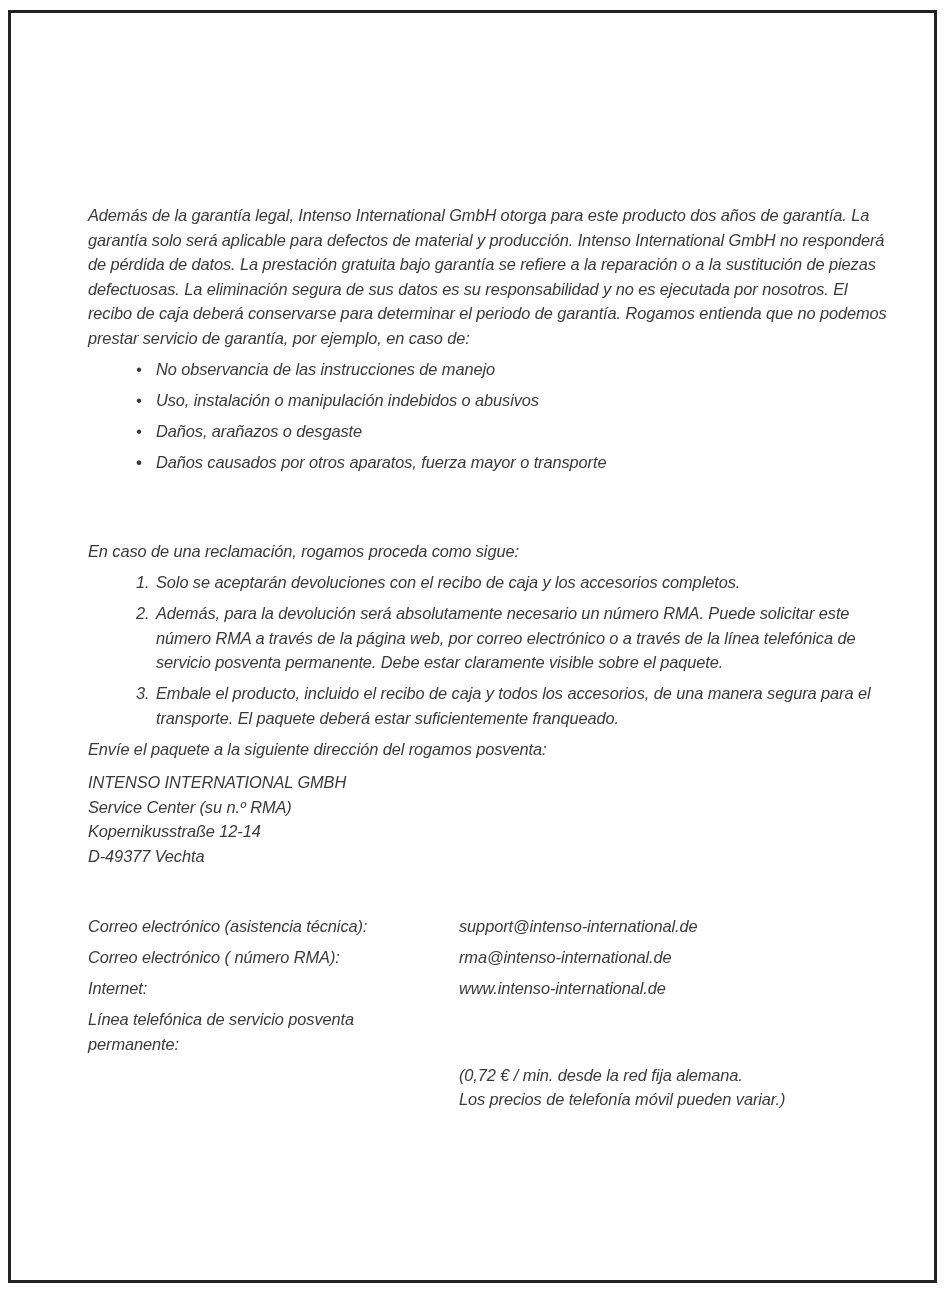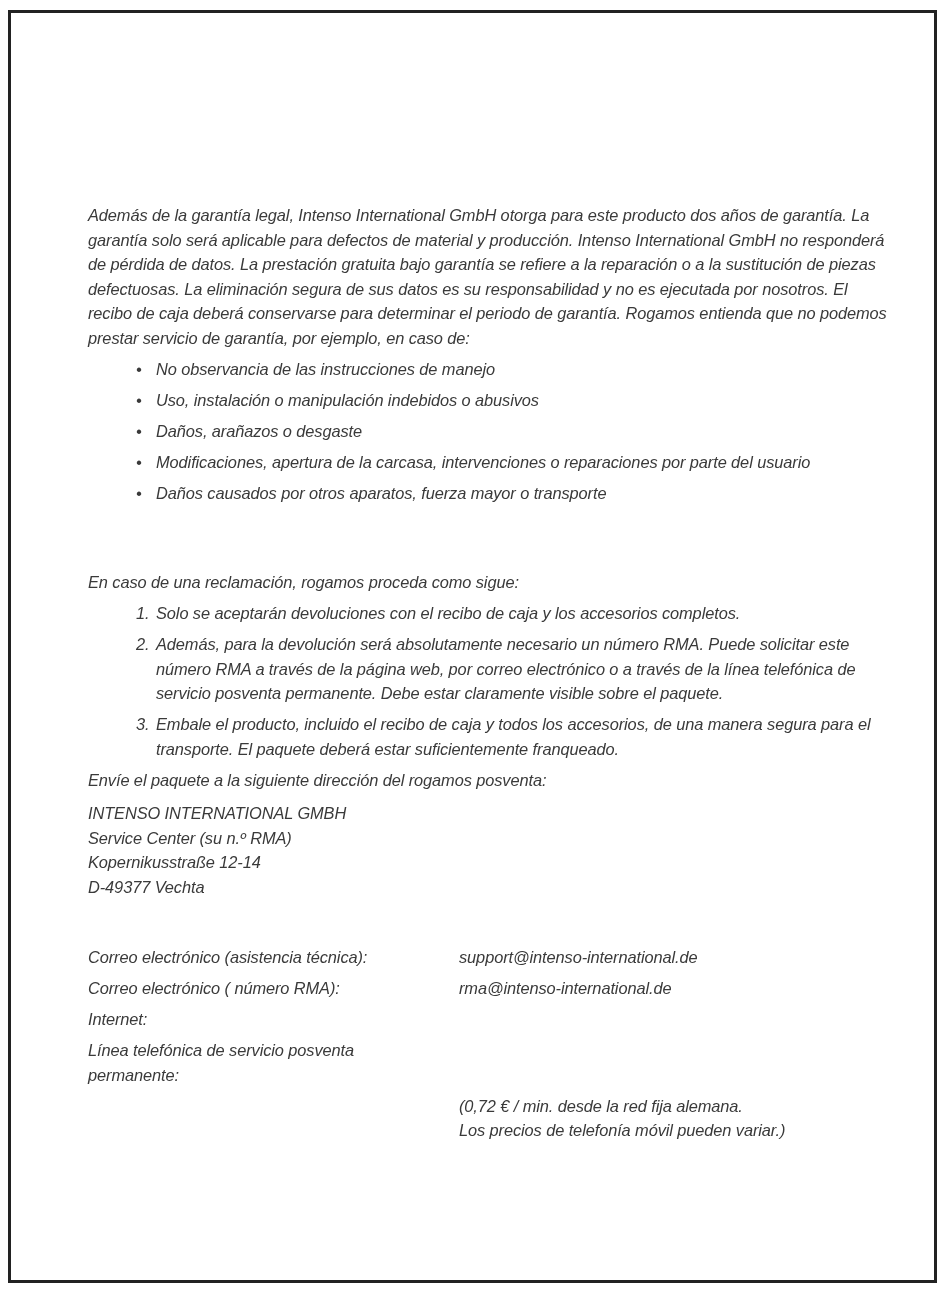--- a/index.html
+++ b/index.html
@@ -33,21 +33,21 @@
 
 <div class="frame"></div>
 
 <div class="content">
   <p class="intro">Además de la garantía legal, Intenso International GmbH otorga para este producto dos años de garantía. La garantía solo será aplicable para defectos de material y producción. Intenso International GmbH no responderá de pérdida de datos. La prestación gratuita bajo garantía se refiere a la reparación o a la sustitución de piezas defectuosas. La eliminación segura de sus datos es su responsabilidad y no es ejecutada por nosotros. El recibo de caja deberá conservarse para determinar el periodo de garantía. Rogamos entienda que no podemos prestar servicio de garantía, por ejemplo, en caso de:</p>
 
   <ul class="bullets">
     <li><span class="bullet">•</span><span>No observancia de las instrucciones de manejo</span></li>
     <li><span class="bullet">•</span><span>Uso, instalación o manipulación indebidos o abusivos</span></li>
     <li><span class="bullet">•</span><span>Daños, arañazos o desgaste</span></li>
-    <li><span class="bullet">•</span><span>Modificaciones, apertura de la carcasa, intervenciones o reparaciones por parte del usuario</span></li>
+    <li><span class="bullet">•</span></li>
     <li><span class="bullet">•</span><span>Daños causados por otros aparatos, fuerza mayor o transporte</span></li>
   </ul>
 
   <p class="claim-intro">En caso de una reclamación, rogamos proceda como sigue:</p>
 
   <ol class="steps">
     <li><span class="num">1.</span><span>Solo se aceptarán devoluciones con el recibo de caja y los accesorios completos.</span></li>
     <li><span class="num">2.</span><span>Además, para la devolución será absolutamente necesario un número RMA. Puede solicitar este número RMA a través de la página web, por correo electrónico o a través de la línea telefónica de servicio posventa permanente. Debe estar claramente visible sobre el paquete.</span></li>
     <li><span class="num">3.</span><span>Embale el producto, incluido el recibo de caja y todos los accesorios, de una manera segura para el transporte. El paquete deberá estar suficientemente franqueado.</span></li>
   </ol>
@@ -65,20 +65,21 @@
     <div class="crow">
       <span class="clabel">Correo electrónico (asistencia técnica):</span>
       <span class="cvalue">support@intenso-international.de</span>
     </div>
     <div class="crow">
       <span class="clabel">Correo electrónico ( número RMA):</span>
       <span class="cvalue">rma@intenso-international.de</span>
     </div>
     <div class="crow">
       <span class="clabel">Internet:</span>
+      <span class="cvalue">www.intenso-international.de</span>
     </div>
     <div class="crow tall">
       <span class="clabel">
         <span>Línea telefónica de servicio posventa</span><br>
         <span>permanente:</span>
       </span>
     </div>
     <div class="note">
       <div>(0,72 € / min. desde la red fija alemana.</div>
       <div>Los precios de telefonía móvil pueden variar.)</div>

